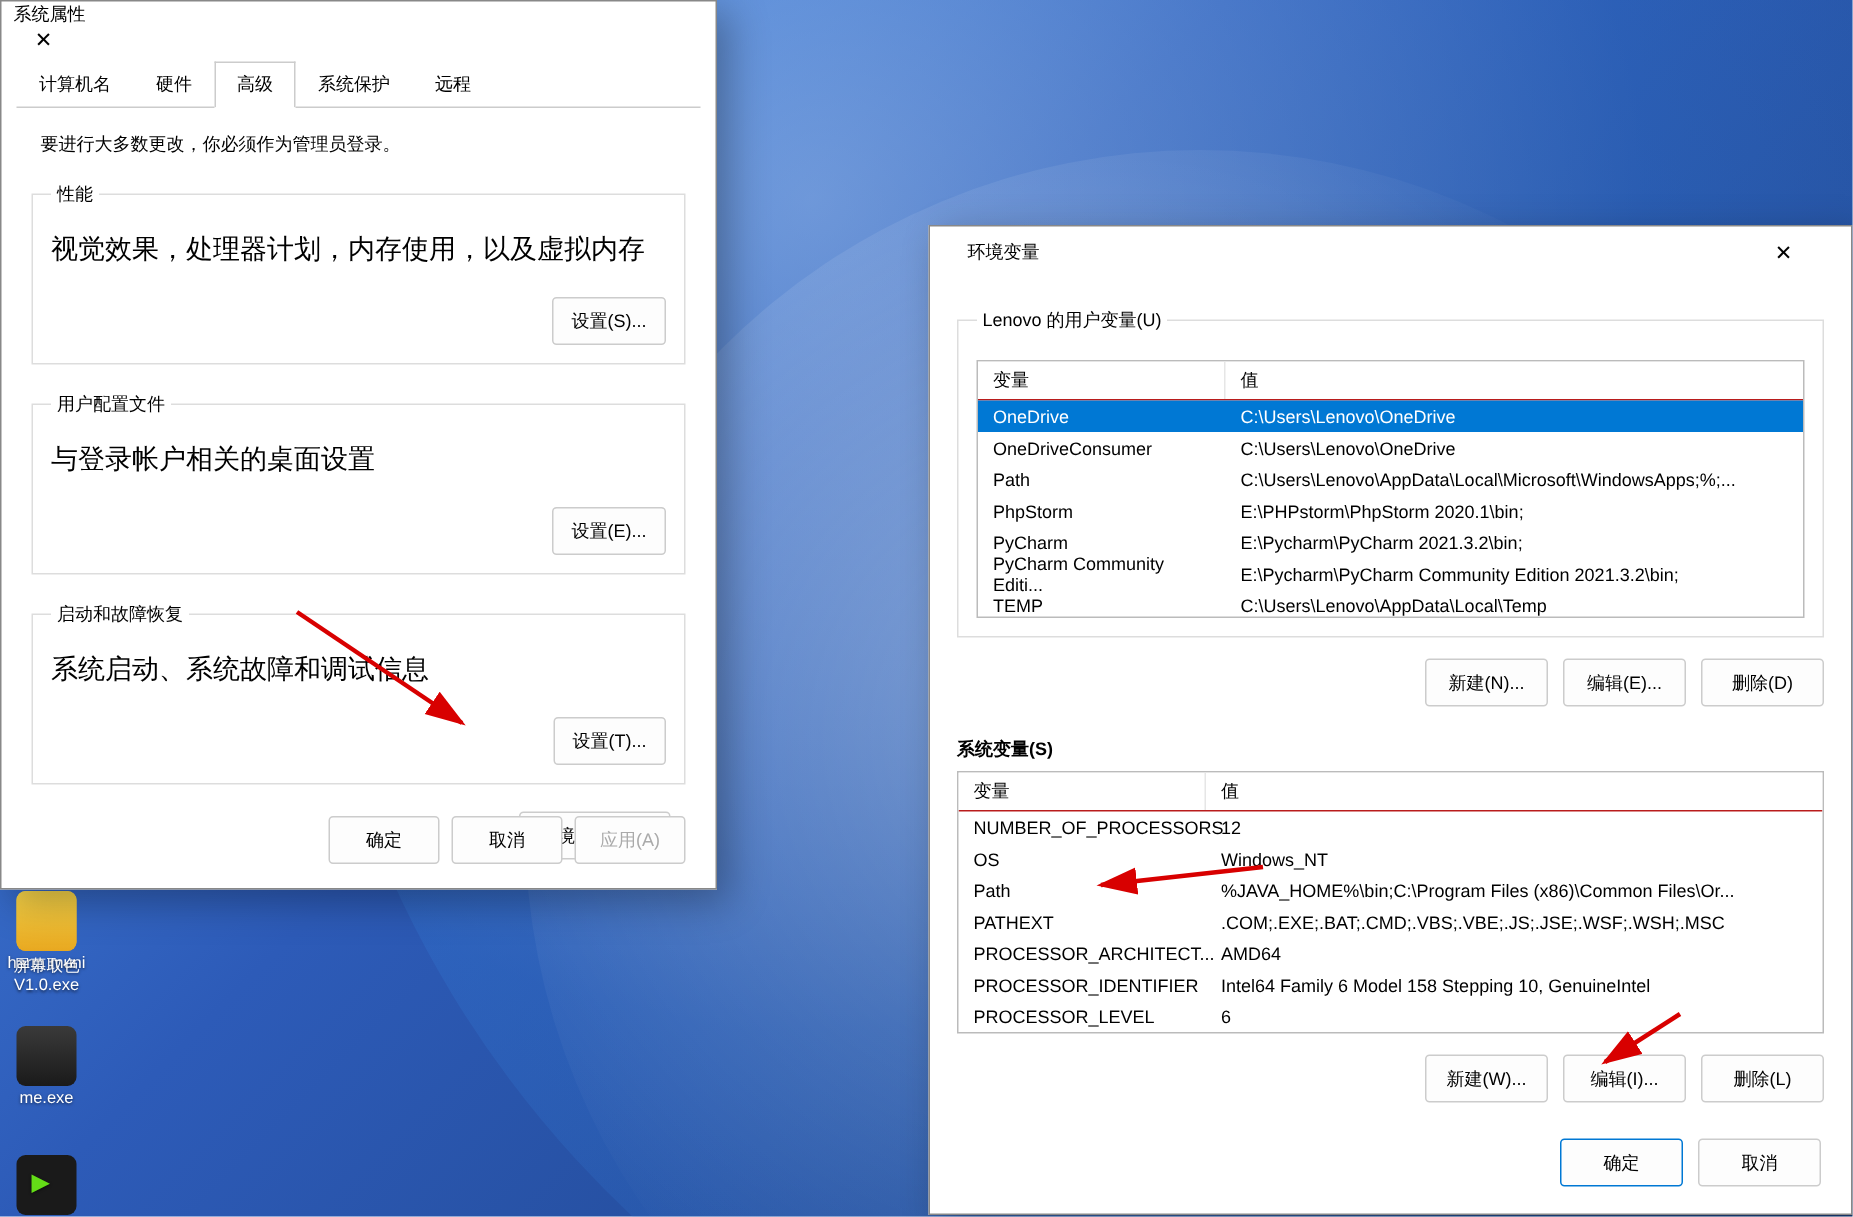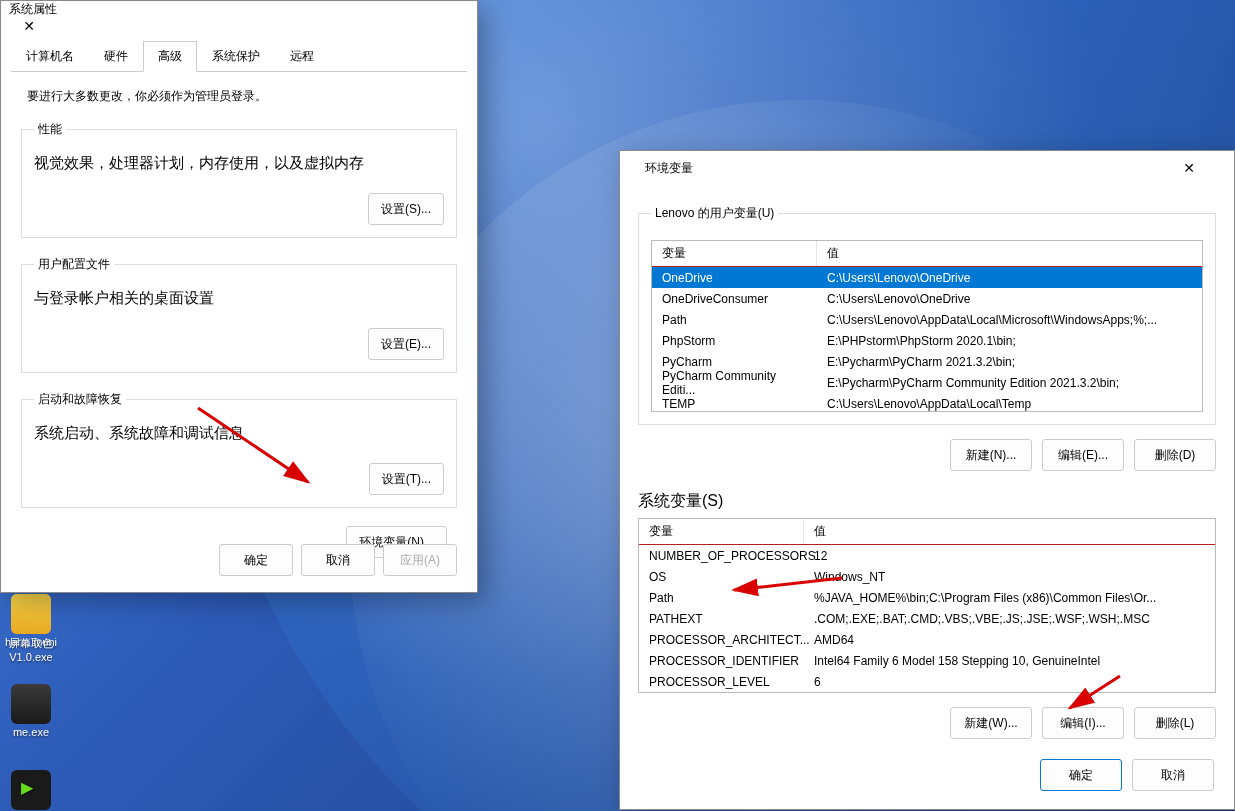--- a/index.html
+++ b/index.html
@@ -104,21 +104,21 @@
 .intro { margin: 0 0 16px 6px; font-size: 12px; }
 fieldset.group {
   border: 1px solid #ddd;
   padding: 16px 12px 12px;
   margin-bottom: 18px;
 }
 fieldset.group legend {
   padding: 0 4px;
   font-size: 12px;
 }
-.group-desc { font-size: 15px; margin-bottom: 20px; font-family: Liberation Serif, serif; }
+.group-desc { font-size: 18px; margin-bottom: 20px; font-family: Liberation Serif, serif; }
 .btn-row {
   display: flex;
   justify-content: flex-end;
 }
 button.btn {
   min-width: 74px;
   height: 32px;
   background: #fdfdfd;
   border: 1px solid #ccc;
   border-radius: 3px;
@@ -203,21 +203,22 @@
 }
 .var-buttons {
   display: flex;
   justify-content: flex-end;
   gap: 10px;
   margin: 14px 18px 0;
 }
 .var-buttons button.btn { min-width: 82px; }
 .sys-label {
   margin: 20px 18px 6px;
-  font-size: 16px;
+  font-size: 12px;
+  font-weight: bold;
 }
 .sys-table-wrap {
   margin: 0 18px;
   border: 1px solid #bbb;
   height: 175px;
   overflow: hidden;
 }
 .dialog2-buttons {
   position: absolute;
   bottom: 18px;

